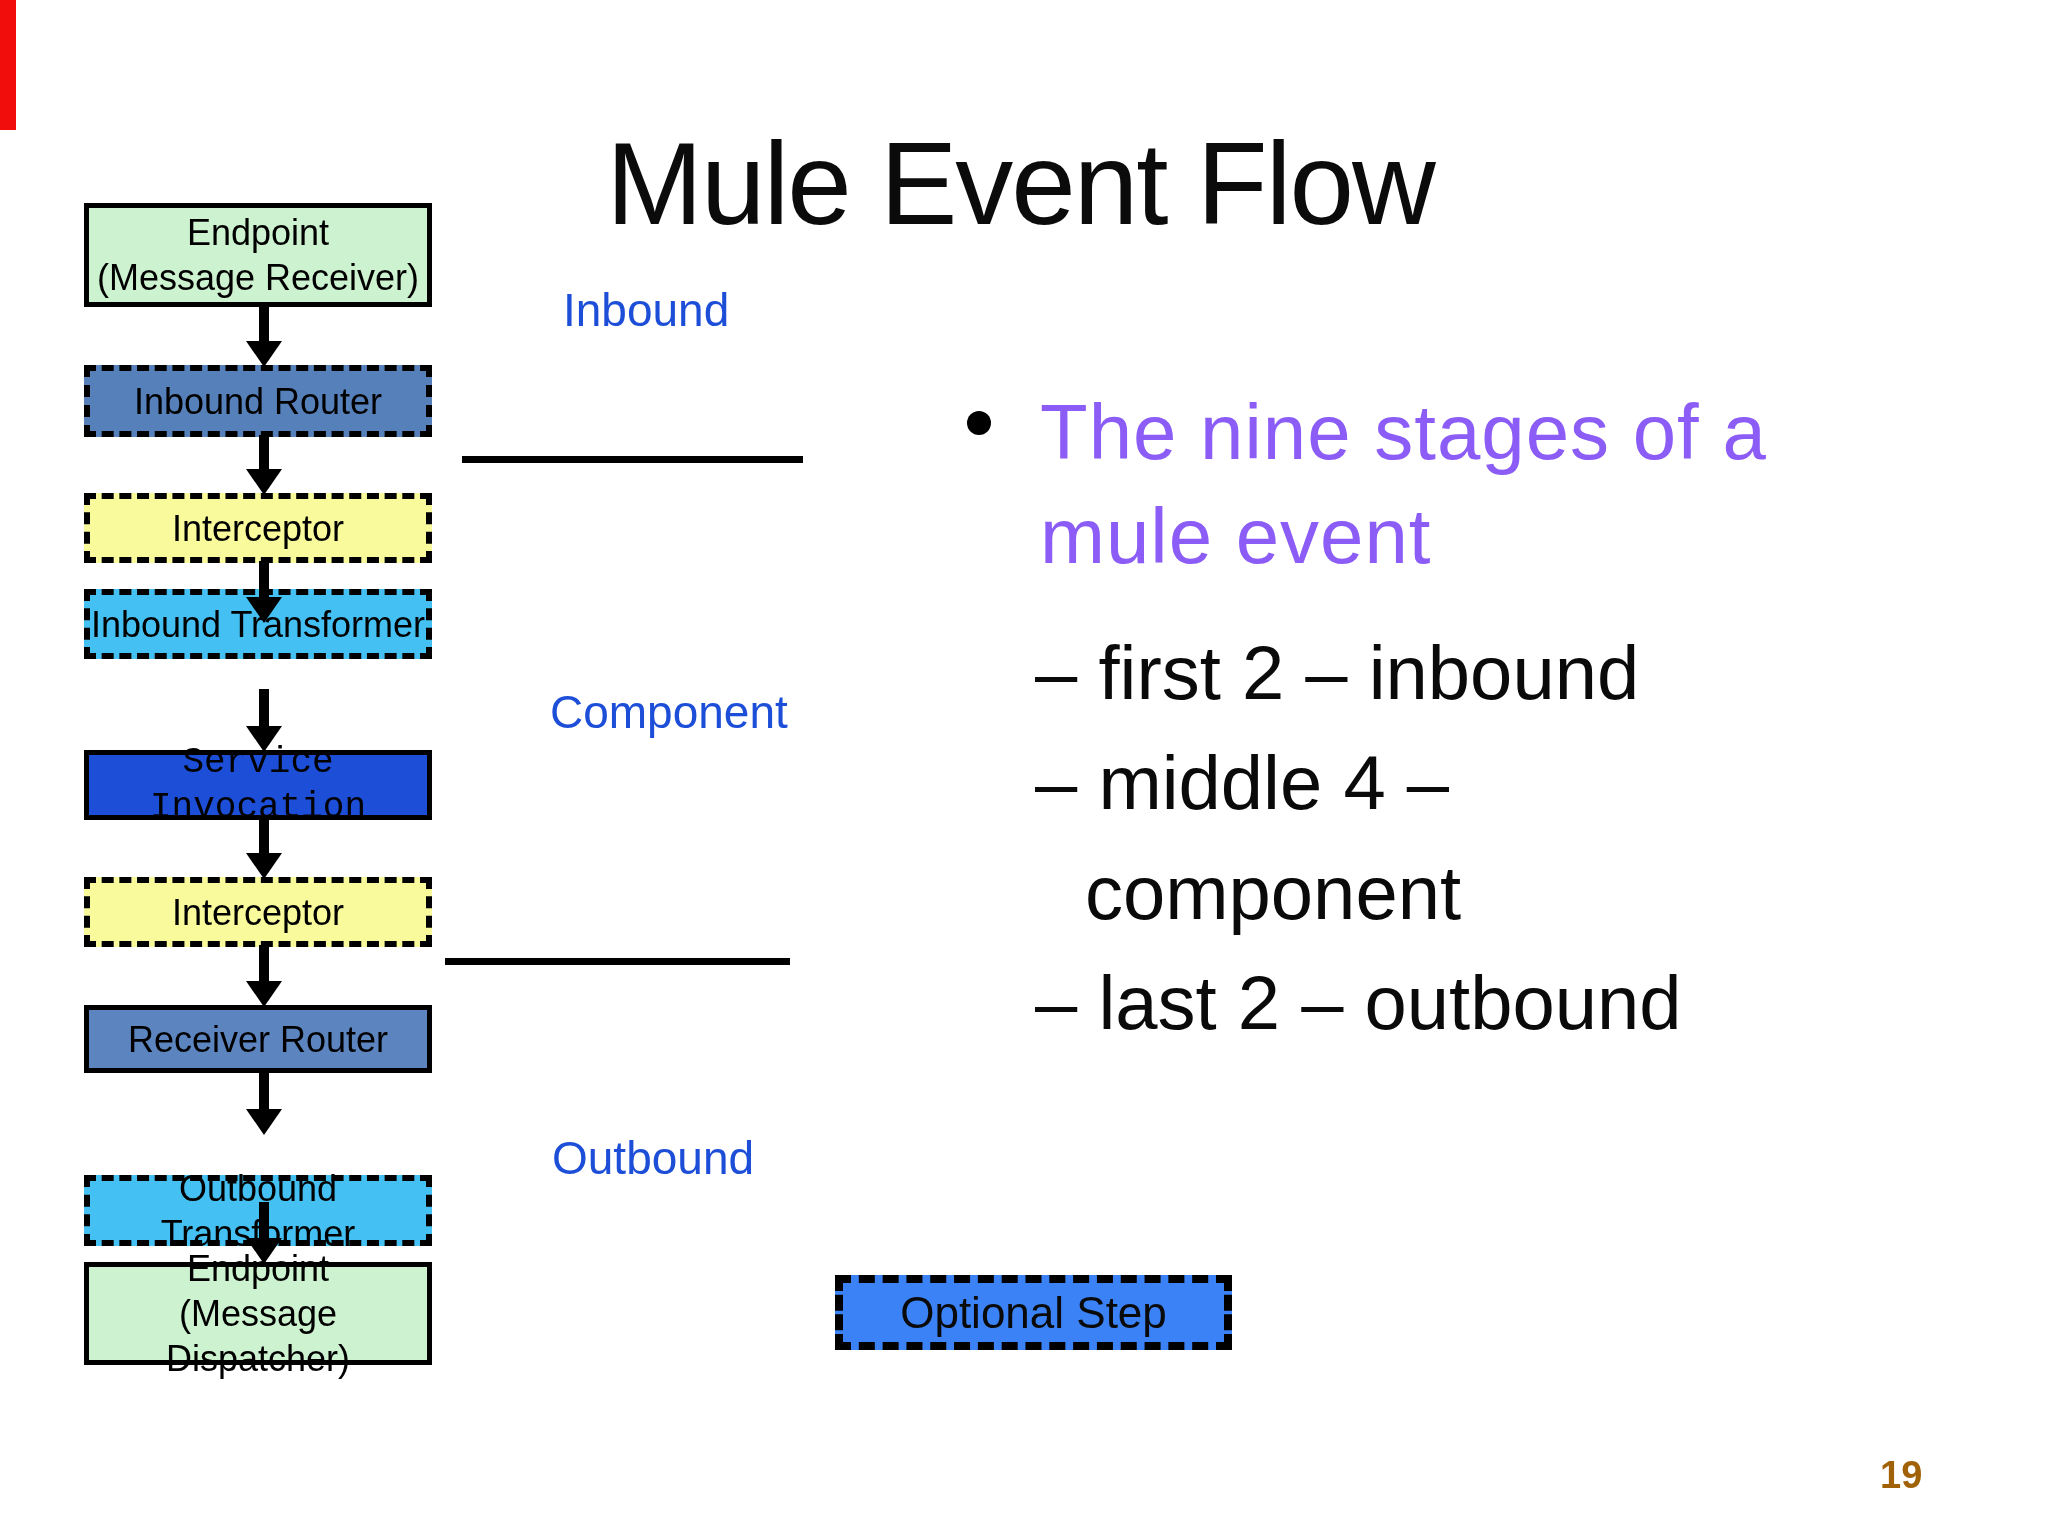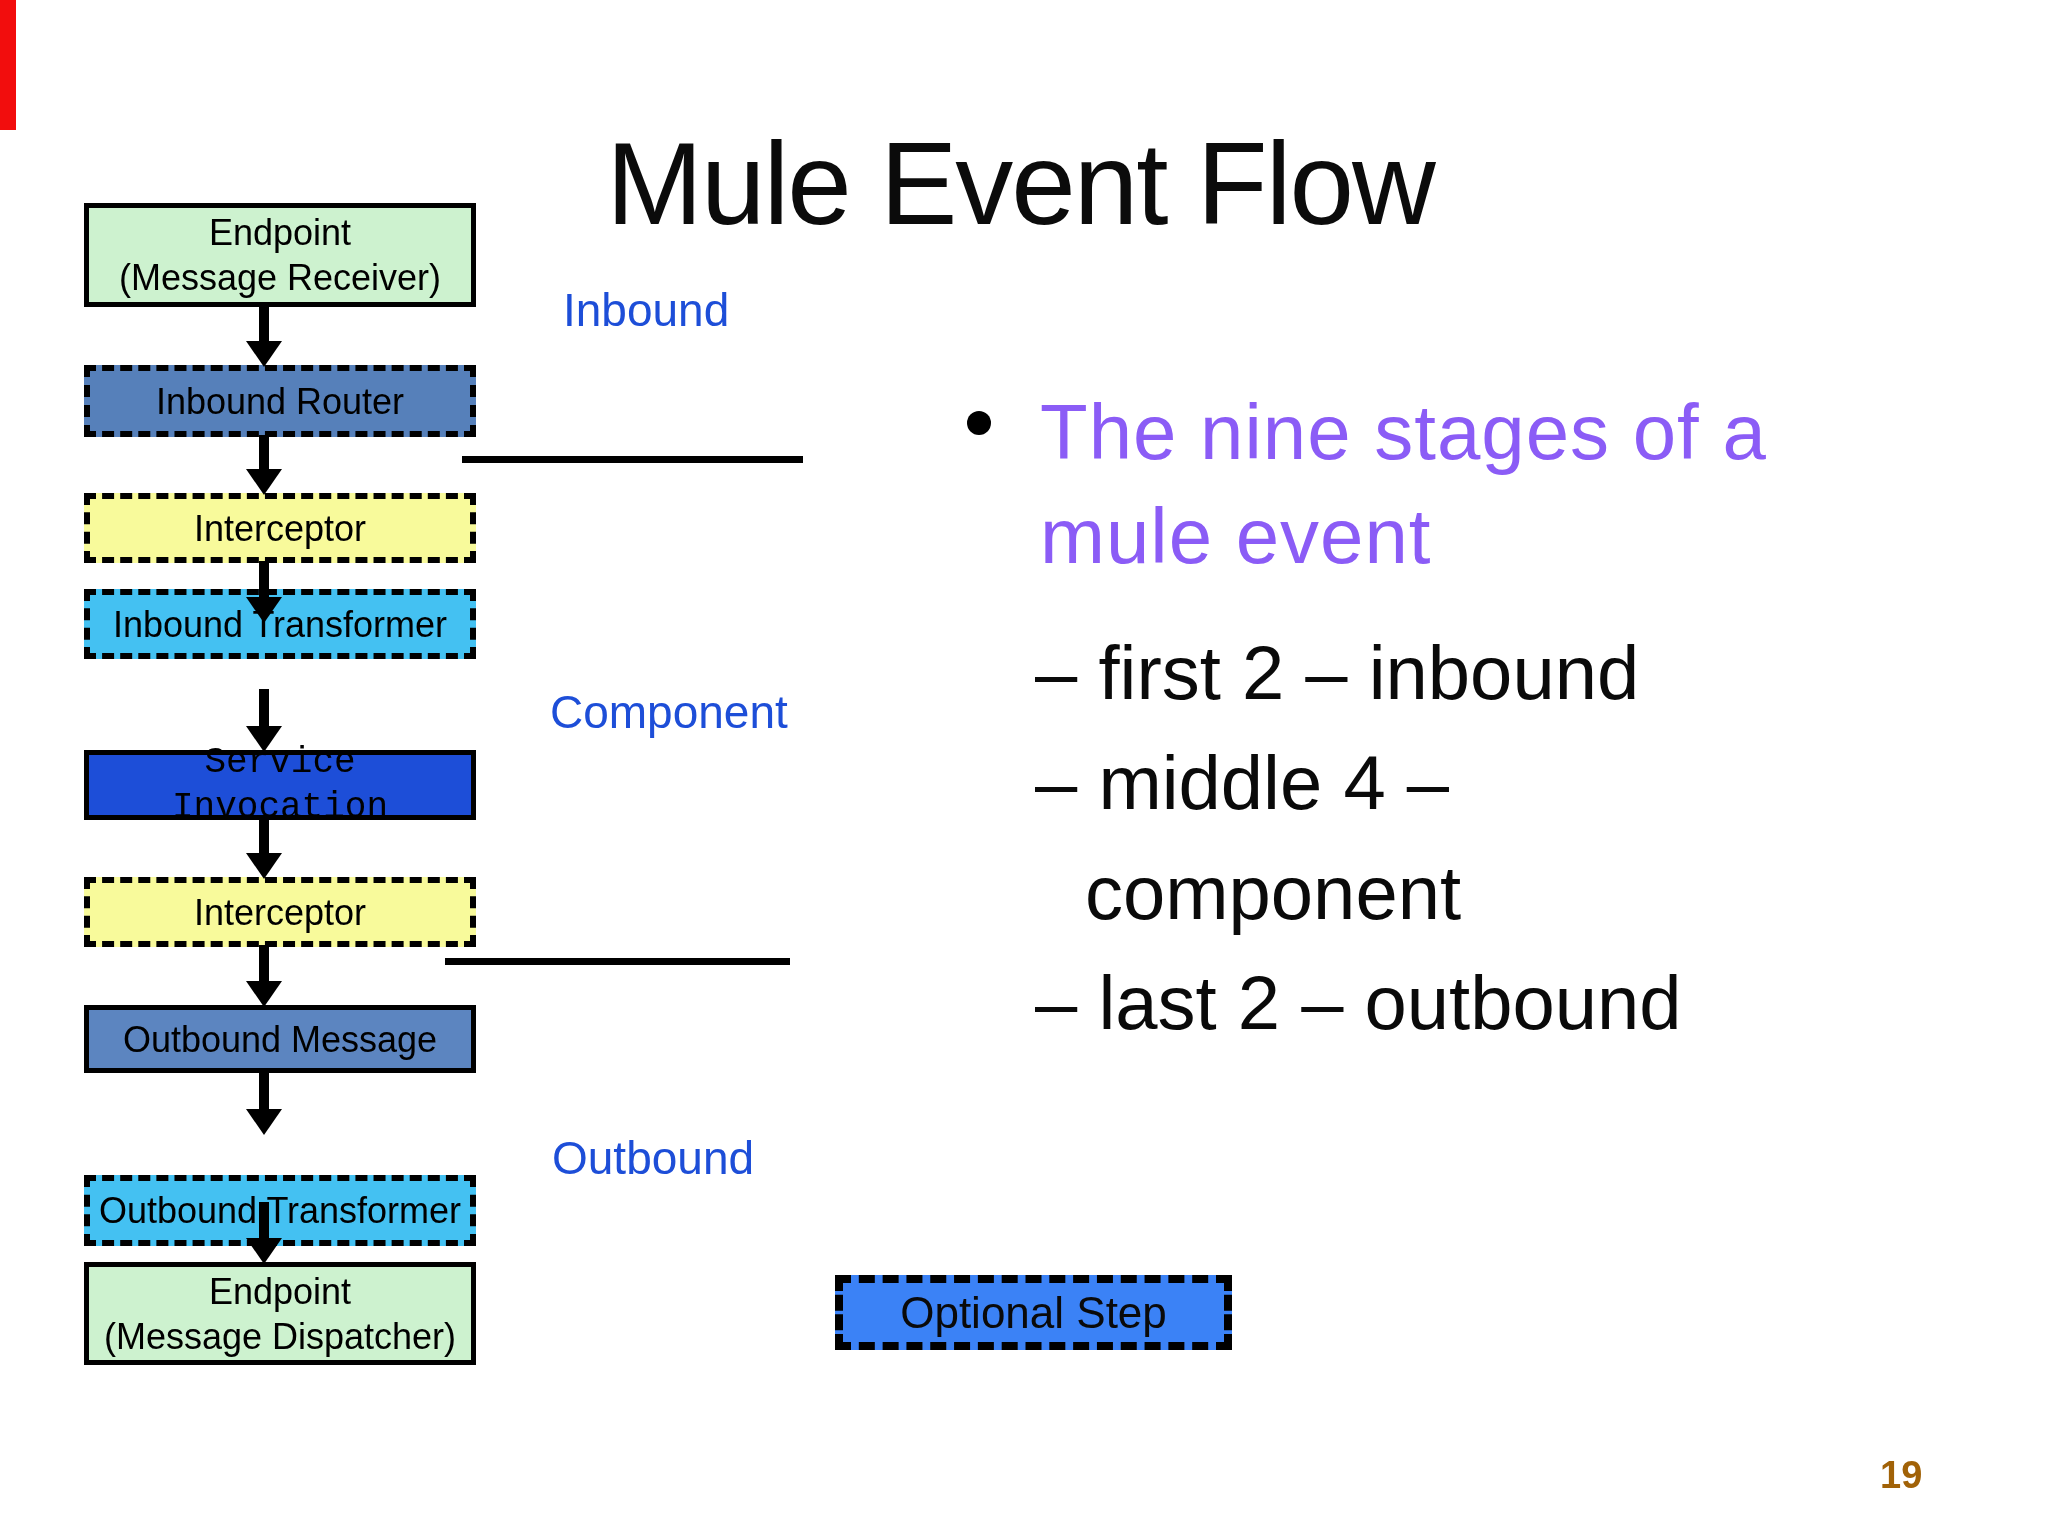--- a/index.html
+++ b/index.html
@@ -11,21 +11,21 @@
   .red-marker{position:absolute;left:0;top:0;width:16px;height:130px;background:#f20d0d;}
 
   
   .title{
     position:absolute;left:520px;top:118px;width:1000px;text-align:center;
     font-size:116px;letter-spacing:-2px;line-height:1.15;color:#0b0b0b;
   }
 
   
   .fc-box{
-    position:absolute;left:84px;width:392px;box-sizing:border-box;
+    position:absolute;left:84px;width:348px;box-sizing:border-box;
     display:flex;align-items:center;justify-content:center;text-align:center;
     font-size:36px;line-height:1.25;white-space:pre-line;color:#000;
   }
   .b-solid{border:5px solid #000;}
   .b-dashed{border:6px dashed #000;}
   .f-green{background:#cdf2cf;}
   .f-blue1{background:#5680ba;}
   .f-blue2{background:#5c85c0;}
   .f-yellow{background:#f8fa9b;}
   .f-cyan{background:#44c1f2;}
@@ -72,21 +72,21 @@
 
   <div class="title">Mule Event Flow</div>
 
   <div class="fc-box b-solid f-green" style="top:203px;height:104px;">Endpoint
 (Message Receiver)</div>
   <div class="fc-box b-dashed f-blue1" style="top:365px;height:72px;">Inbound Router</div>
   <div class="fc-box b-dashed f-yellow" style="top:493px;height:70px;">Interceptor</div>
   <div class="fc-box b-dashed f-cyan" style="top:589px;height:70px;">Inbound Transformer</div>
   <div class="fc-box b-solid f-pale" style="top:750px;height:70px;">Service Invocation</div>
   <div class="fc-box b-dashed f-yellow" style="top:877px;height:70px;">Interceptor</div>
-  <div class="fc-box b-solid f-blue2" style="top:1005px;height:68px;">Outbound Message</div>
+  <div class="fc-box b-solid f-blue2" style="top:1005px;height:68px;">Receiver Router</div>
   <div class="fc-box b-dashed f-cyan" style="top:1175px;height:71px;">Outbound Transformer</div>
   <div class="fc-box b-solid f-green" style="top:1262px;height:103px;">Endpoint
 (Message Dispatcher)</div>
 
   <div class="arrow" style="top:305px;height:62px;">
       <div class="shaft"></div>
       <div class="head"></div>
     </div>
   <div class="arrow" style="top:435px;height:60px;">
       <div class="shaft"></div>

